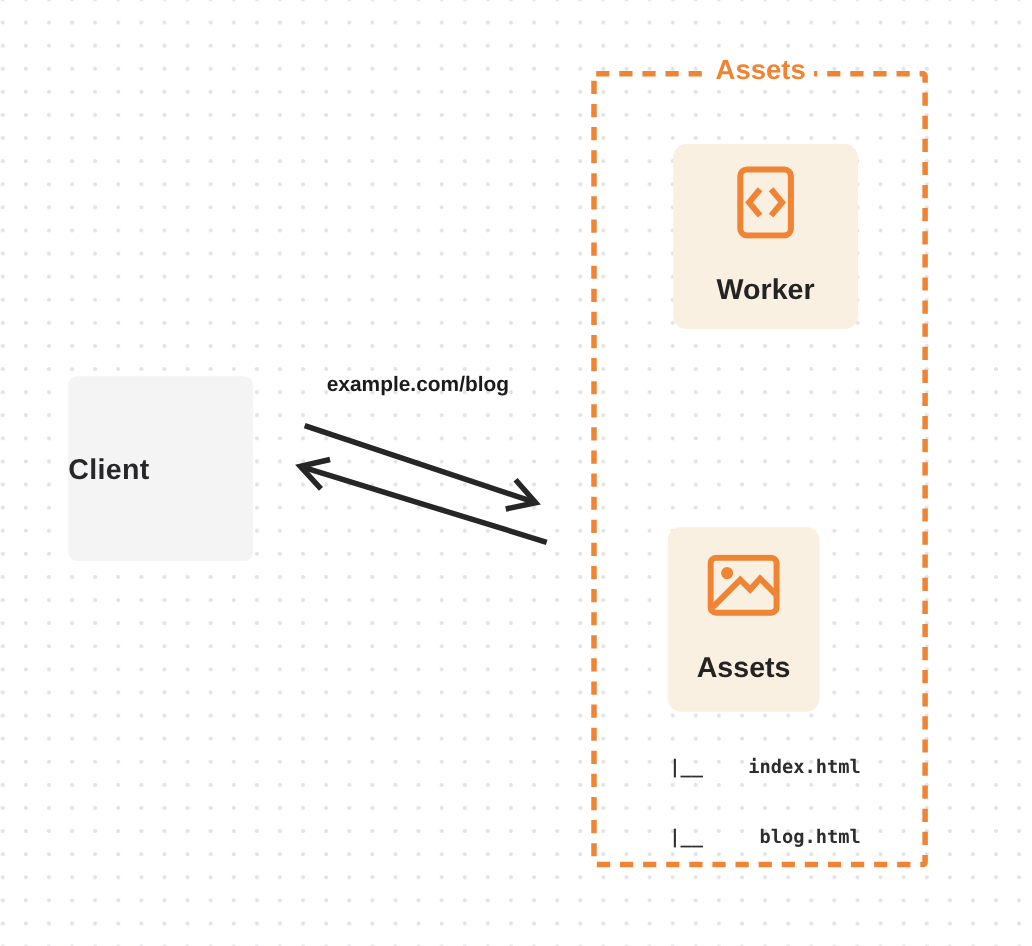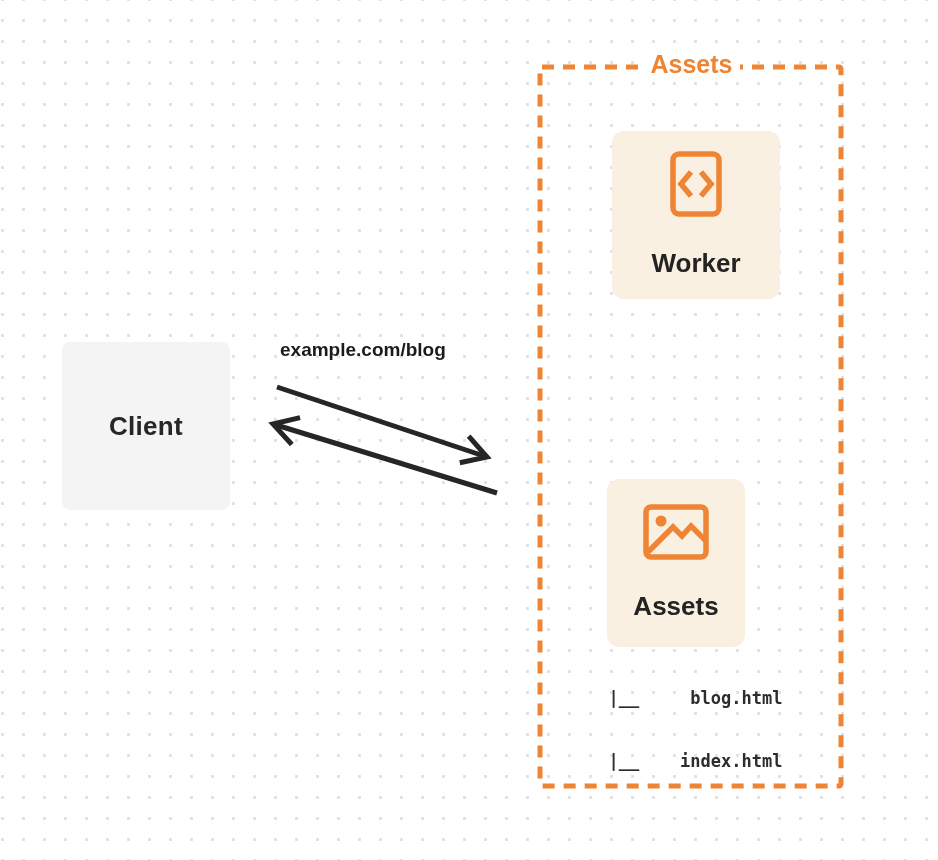--- a/index.html
+++ b/index.html
@@ -14,28 +14,28 @@
     position:absolute; inset:0;
     background-image:radial-gradient(circle, #e3e3e7 1.6px, transparent 2px);
     background-size:21px 21px;
     background-position:13px 10px;
   }
   .layer { position:absolute; left:0; top:0; }
 
   .client-box {
     position:absolute; left:62px; top:342px; width:168px; height:168px;
     background:#f4f4f5; border-radius:8px;
-    display:flex; align-items:center; justify-content:center;
+    display:flex; align-items:center; justify-content:flex-start;
   }
   .client-box .box-label {
     font-size:26px; font-weight:bold; color:#27272a; letter-spacing:0.3px;
   }
 
   .request-label {
-    position:absolute; left:280px; top:339px;
+    position:absolute; left:297px; top:339px;
     font-size:19px; font-weight:bold; color:#1b1b1d;
   }
 
   .project-label {
     position:absolute; left:540px; top:50px; width:303px;
     text-align:center;
   }
   .project-label span {
     display:inline-block; background:#ffffff; padding:0 7px;
     font-size:25px; font-weight:bold; color:#ee8434;
@@ -95,16 +95,16 @@
 <div class="card assets-card">
   <svg width="66" height="56" viewBox="0 0 66 56" fill="none">
     <rect x="3" y="3" width="60" height="50" rx="5" stroke="#ee8434" stroke-width="5.5"></rect>
     <circle cx="18" cy="17" r="5.5" fill="#ee8434"></circle>
     <path d="M5,48 L30,23 L39,32 L48,22 L63,37" stroke="#ee8434" stroke-width="5.5" fill="none"></path>
   </svg>
   <span class="card-label">Assets</span>
 </div>
 
 <div class="file-tree">
+  <div>  |__    index.html</div>
   <div>  |__     blog.html</div>
-  <div>  |__    index.html</div>
   
 </div>
 
 </body></html>

